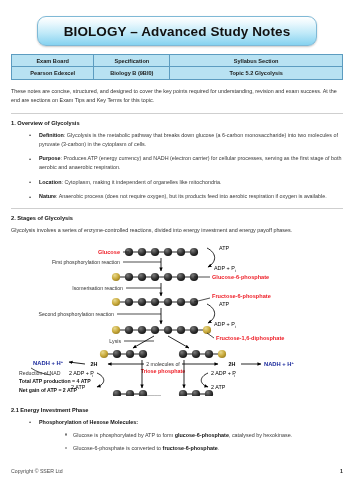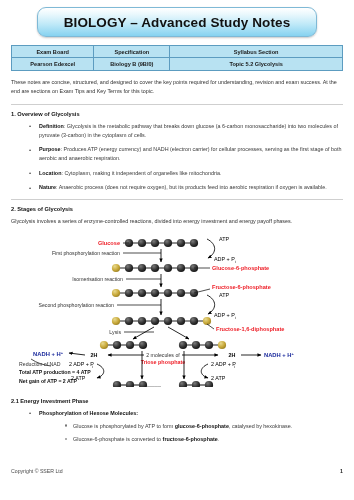--- a/index.html
+++ b/index.html
@@ -17,21 +17,21 @@
   }
   .page {
     position: absolute;
     inset: 0;
     padding: 0 11px;
     box-sizing: border-box;
   }
 
   
   .banner-wrap {
-    padding-top: 7px;
+    padding-top: 16px;
     display: flex;
     justify-content: center;
   }
   .banner {
     width: 278px;
     height: 28px;
     border-radius: 9px;
     border: 1px solid #7fb9d6;
     background: linear-gradient(to bottom, #ffffff 0%, #eaf8fd 22%, #bfe9f8 58%, #86d2f0 100%);
     display: flex;

